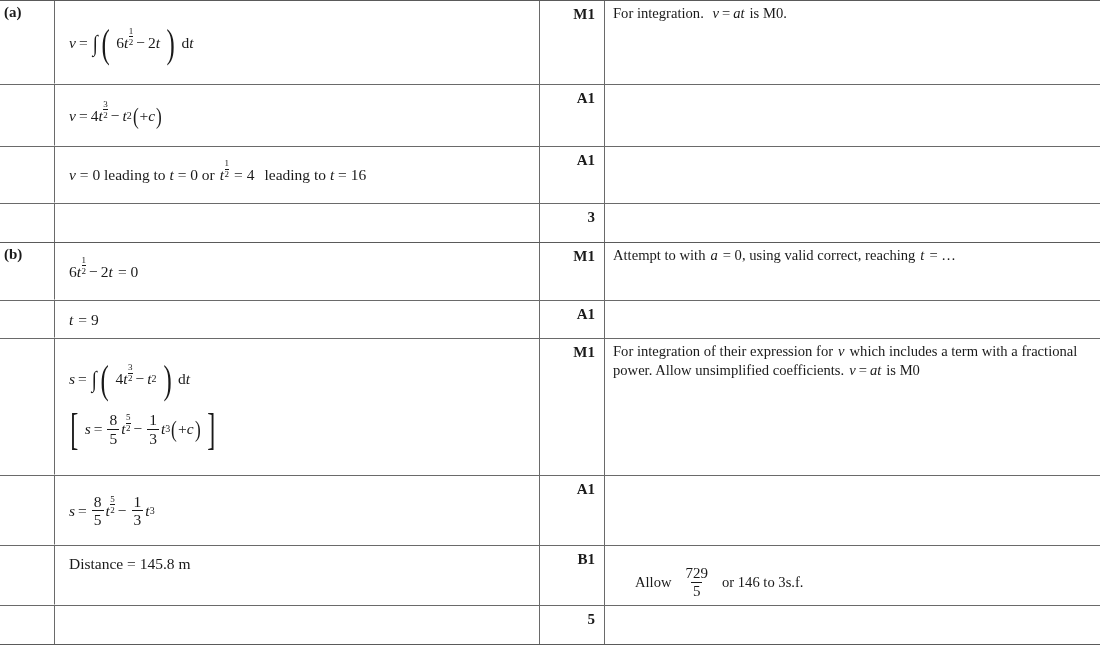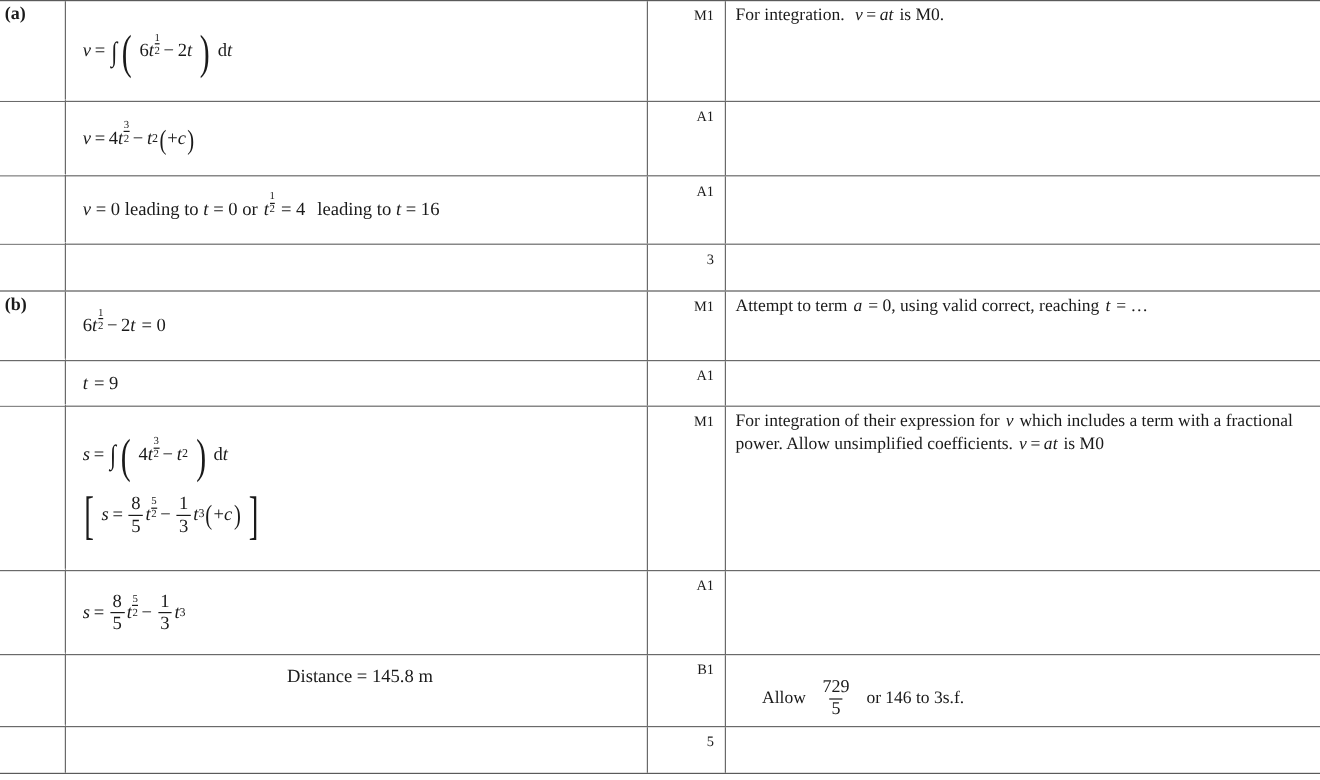--- a/index.html
+++ b/index.html
@@ -64,22 +64,22 @@
     justify-content: center;
   }
 
   .c-mark {
     width: 65px;
     flex: 0 0 65px;
     box-sizing: border-box;
     border-right: 1.6px solid #6a6a6a;
     padding: 5px 9px 0 0;
     text-align: right;
-    font-weight: normal;
-    font-size: 12px;
+    font-weight: bold;
+    font-size: 15px;
   }
 
   .c-notes {
     flex: 1 1 auto;
     box-sizing: border-box;
     padding: 3px 10px 0 8px;
     font-size: 14.6px;
     line-height: 1.32;
   }
   .c-notes.vcenter {
@@ -279,21 +279,21 @@
             <span class="den">2</span>
           </span>
           <span class="op">−</span>
           <span>2<i>t</i></span>
           <span class="sp"></span>
           <span>= 0</span>
       </div>
     </div>
     <div class="c-mark">M1</div>
     <div class="c-notes">
-      <span>Attempt to term</span><span class="sp"></span><i>a</i><span class="sp"></span><span>= 0, using valid correct, reaching</span><span class="sp"></span><i>t</i><span class="sp"></span><span>= …</span>
+      <span>Attempt to with</span><span class="sp"></span><i>a</i><span class="sp"></span><span>= 0, using valid correct, reaching</span><span class="sp"></span><i>t</i><span class="sp"></span><span>= …</span>
     </div>
   </div>
 
   <div class="row" style="height:38px;">
     <div class="c-label"></div>
     <div class="c-work">
       <div class="mathline">
         <i>t</i>
           <span class="sp"></span>
           <span>= 9</span>
@@ -384,21 +384,21 @@
           </span>
           <i>t</i>
           <sup class="pw">3</sup>
       </div>
     </div>
     <div class="c-mark">A1</div>
   </div>
 
   <div class="row" style="height:60px;">
     <div class="c-label"></div>
-    <div class="c-work" style="justify-content:flex-start;padding-top:9px;align-items:center;">
+    <div class="c-work" style="justify-content:flex-start;padding-top:9px;">
       <div class="mathline">Distance = 145.8 m</div>
     </div>
     <div class="c-mark">B1</div>
     <div class="c-notes vcenter" style="padding-top:14px;margin-left:22px;">
       <span style="display:inline-flex;align-items:center;">
         <span>Allow</span>
           <span class="sp"></span>
           <span class="sp"></span>
           <span class="frac" style="font-size:15px;text-align:center;">
             <span class="num">729</span>

